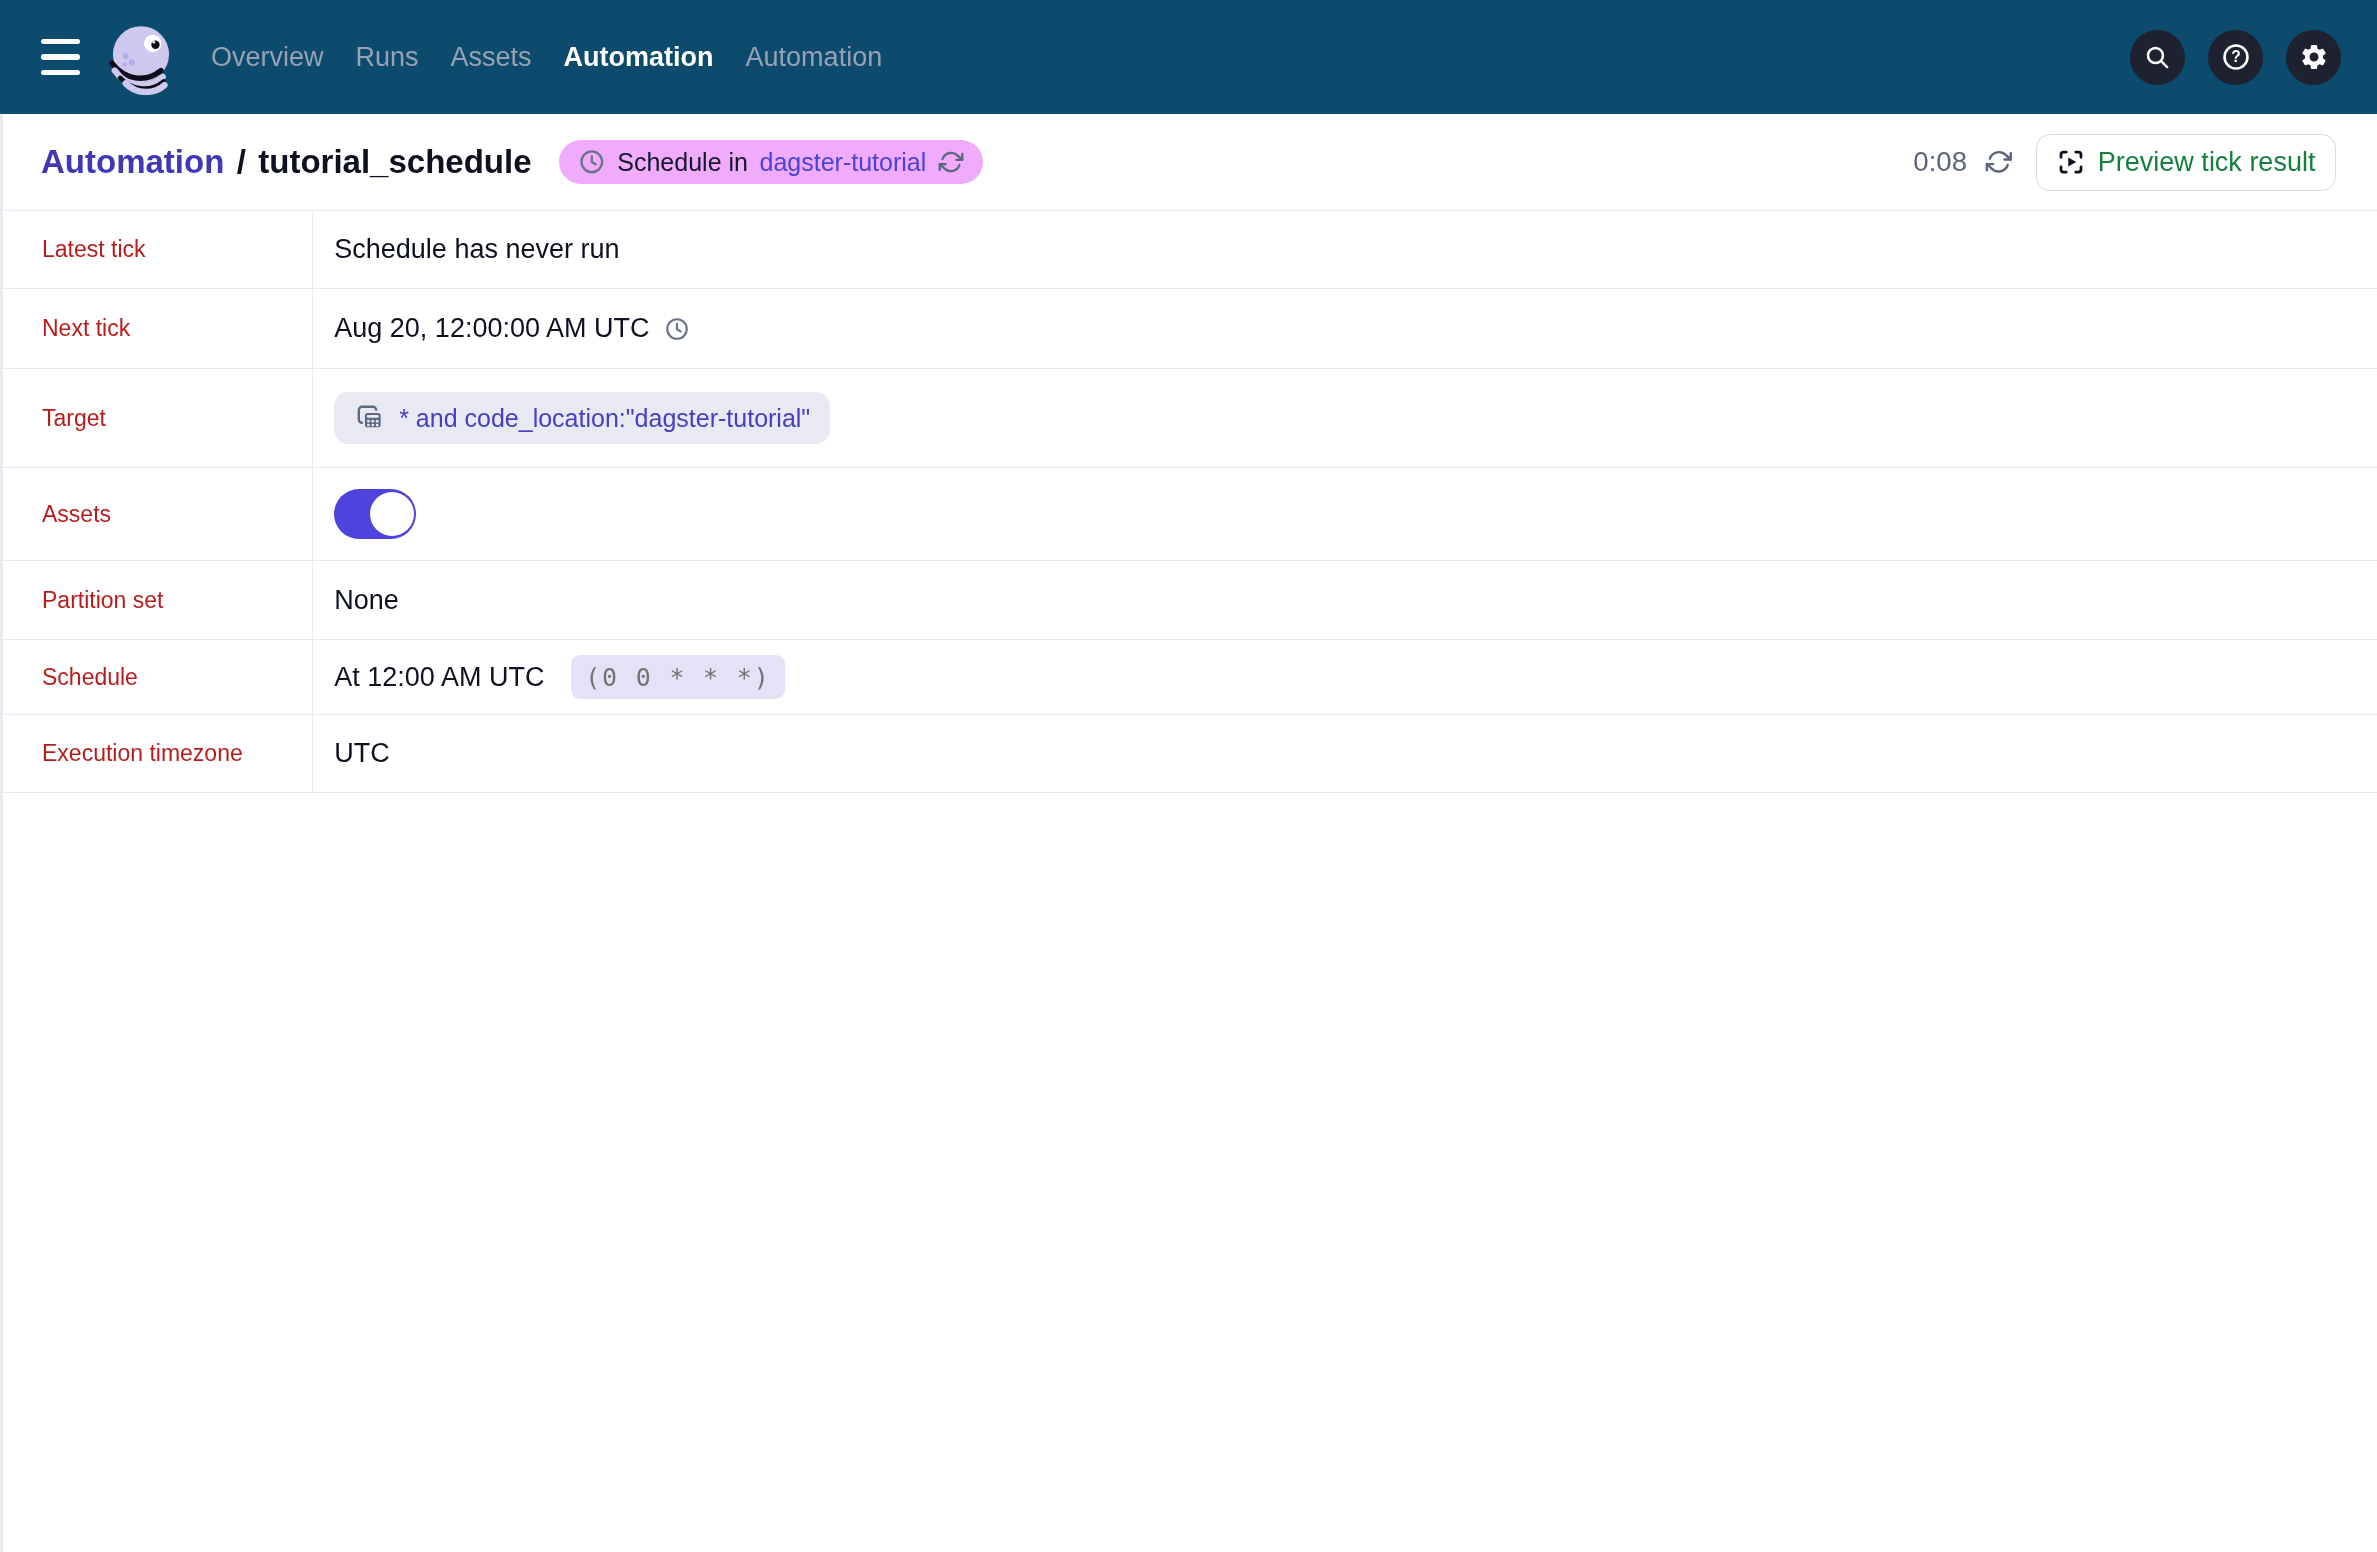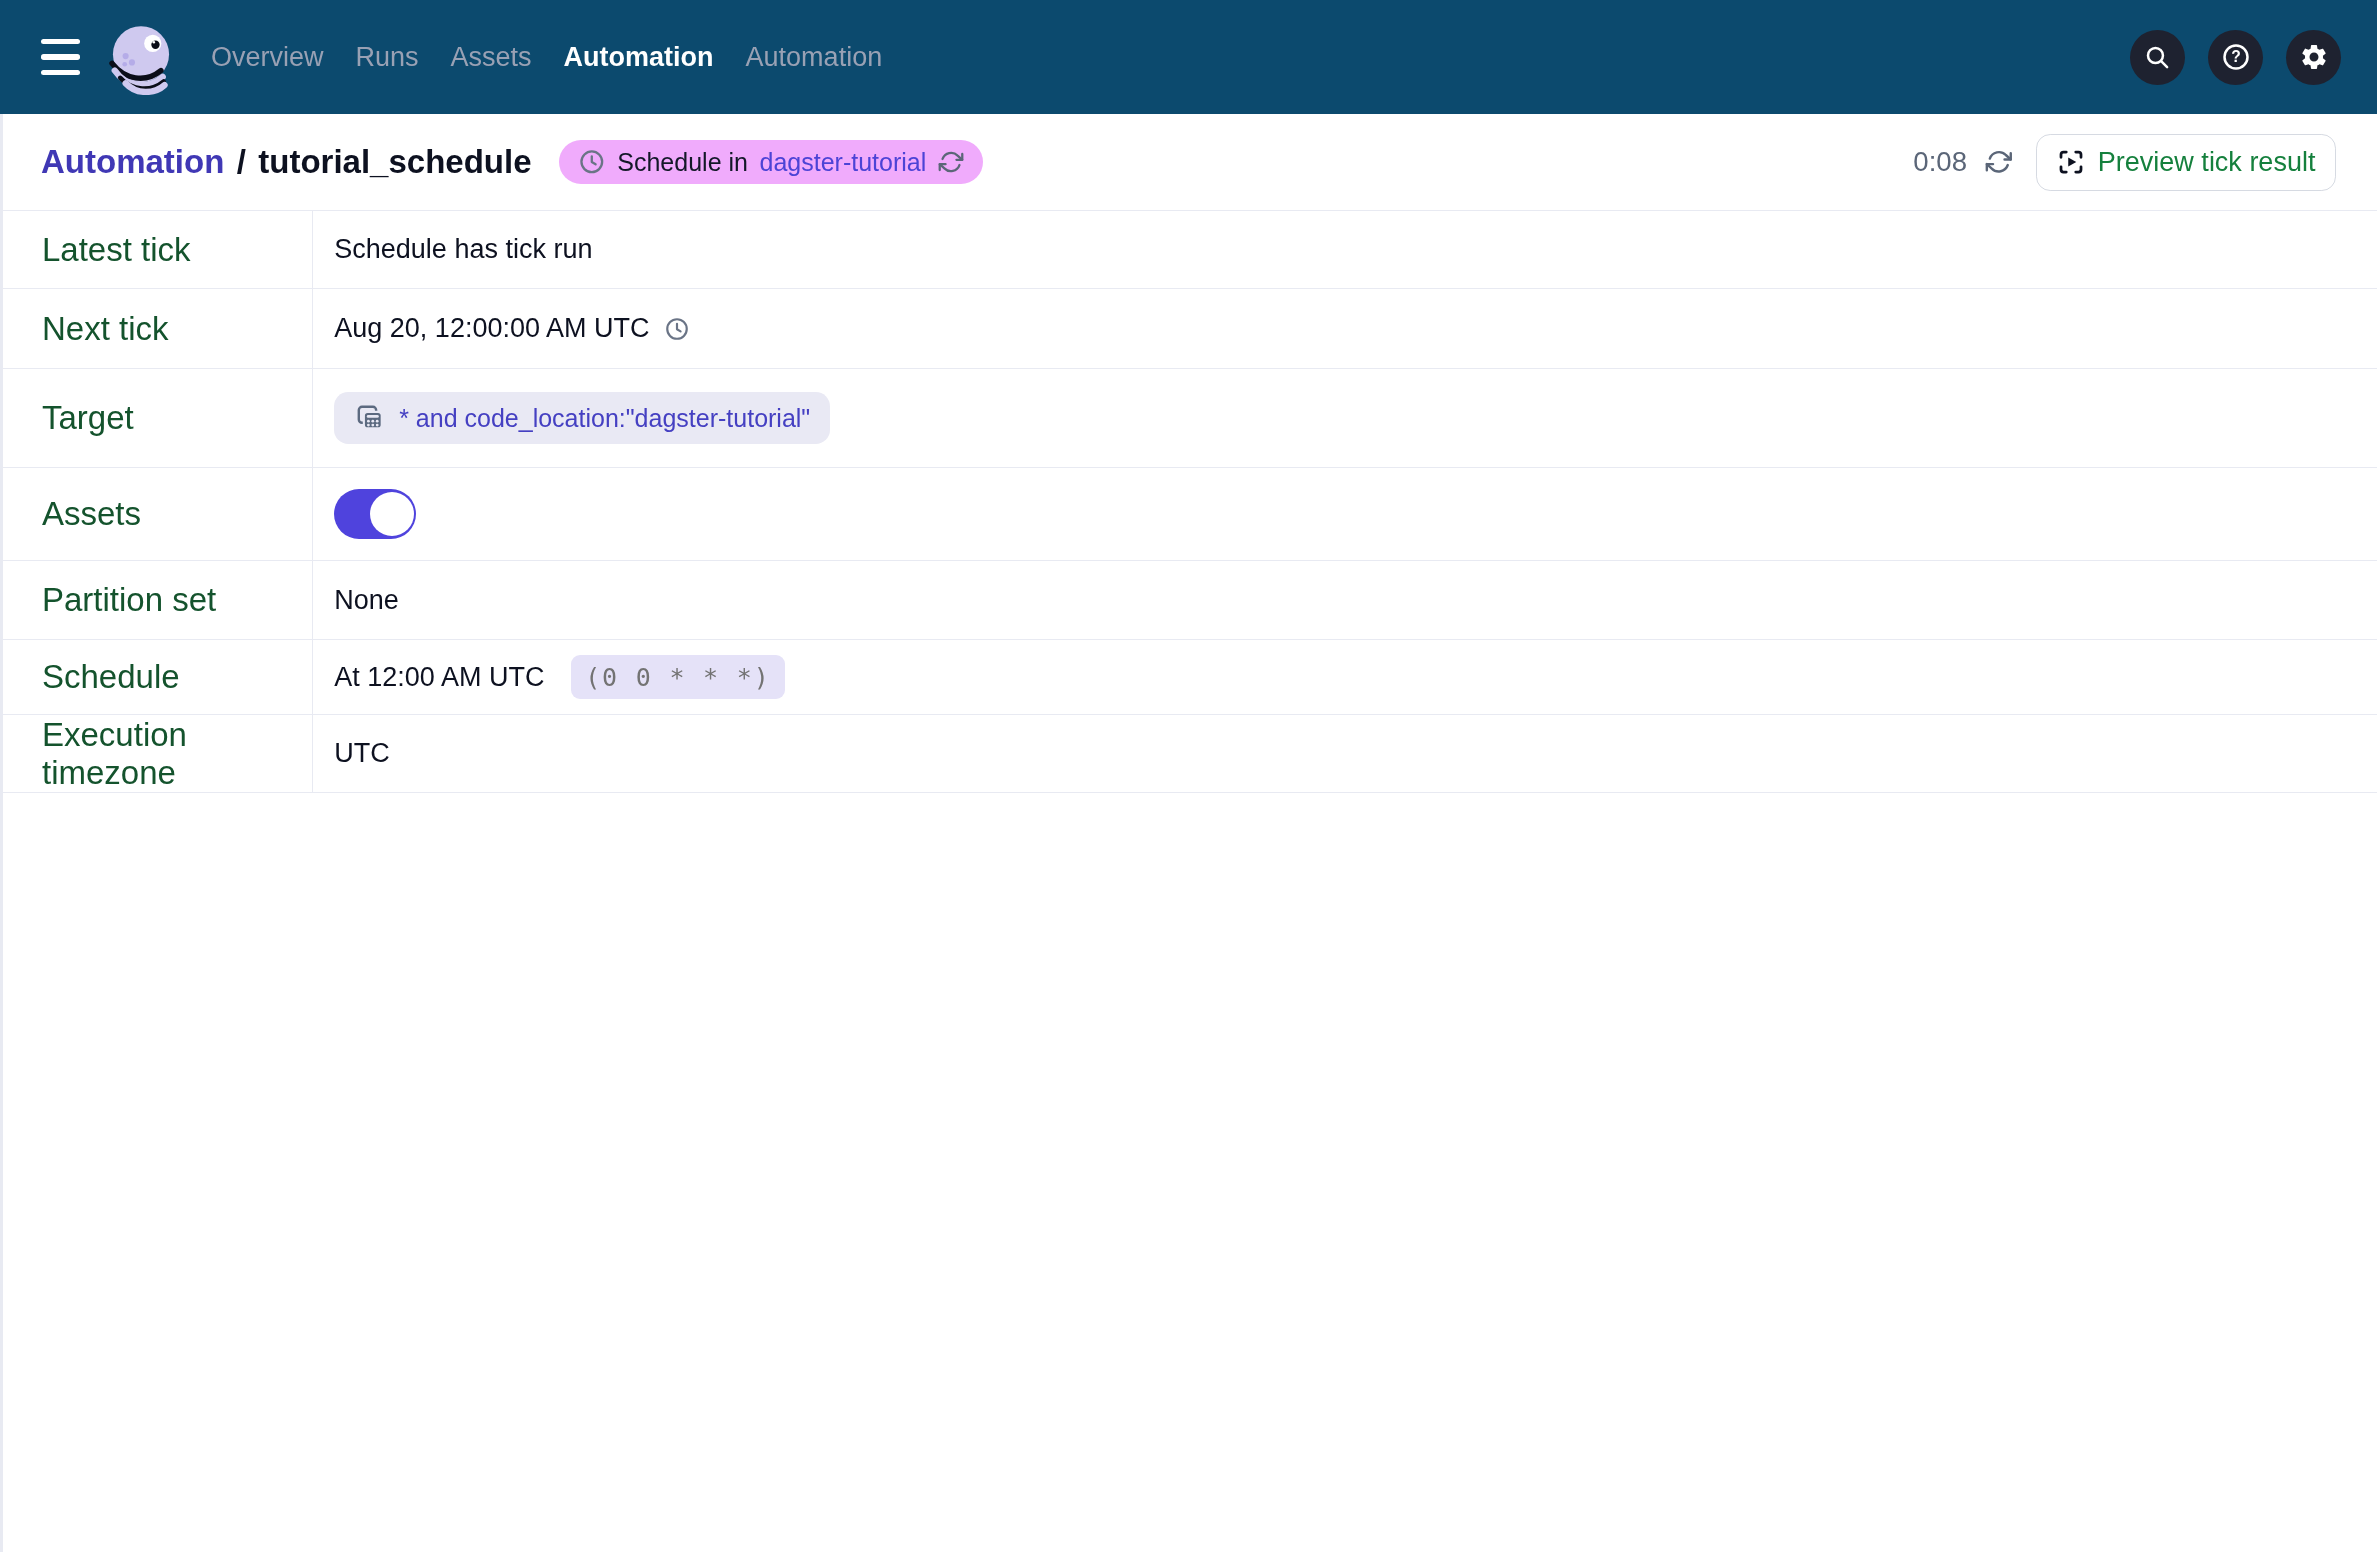--- a/index.html
+++ b/index.html
@@ -36,21 +36,21 @@
   .countdown { font-size:27.6px; color:#5B6678; }
   .preview-btn { height:57px; background:#ffffff; border:1.8px solid #D6DAE2; border-radius:14.2px;
     display:flex; align-items:center; gap:11.6px; padding:0 19.6px; cursor:pointer;
     font-size:27px; font-weight:500; color:#15803d; font-family:inherit; }
 
   
   .details { width:100%; }
   .detail-row { display:flex; align-items:stretch; border-bottom:1.8px solid #E8EAF2; }
   .detail-row .label-cell { width:313px; flex:0 0 313px; padding-left:42px;
     border-right:1.8px solid #E8EAF2; display:flex; align-items:center;
-    font-size:33px; color:#14532d; }
+    font-size:23px; color:#b91c1c; }
   .detail-row .value-cell { flex:1; padding-left:21.3px; display:flex; align-items:center;
     gap:14.2px; font-size:27px; color:#0D1120; }
   .h-88 { height:78px; } .h-90 { height:80px; } .h-111 { height:99px; }
   .h-105 { height:93px; } .h-89 { height:79px; } .h-84 { height:75px; }
 
   .target-pill { height:52px; border-radius:14.2px; background:#E9E9F4; display:flex;
     align-items:center; gap:13.3px; padding:0 19.6px; cursor:pointer; border:none; }
   .target-pill .sel-text { font-size:25px; color:#4540C2; }
 
   .toggle { position:relative; width:82px; height:50px; border-radius:25px;
@@ -175,21 +175,21 @@
         <span>Preview tick result</span>
       </button>
     </div>
   </div>
 
   <div class="details">
 
     <div class="detail-row h-88">
       <div class="label-cell">Latest tick</div>
       <div class="value-cell">
-        <span>Schedule has tick run</span>
+        <span>Schedule has never run</span>
       </div>
     </div>
 
     <div class="detail-row h-90">
       <div class="label-cell">Next tick</div>
       <div class="value-cell">
         <span>Aug 20, 12:00:00 AM UTC</span>
         <span class="icon">
           <svg width="26" height="26" viewBox="0 0 24 24">
             <circle cx="12" cy="12" r="9" fill="none" stroke="#6A7486" stroke-width="2"></circle>

